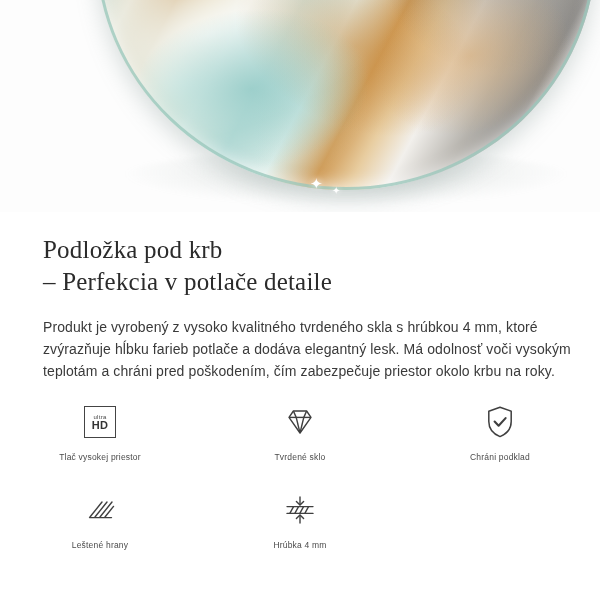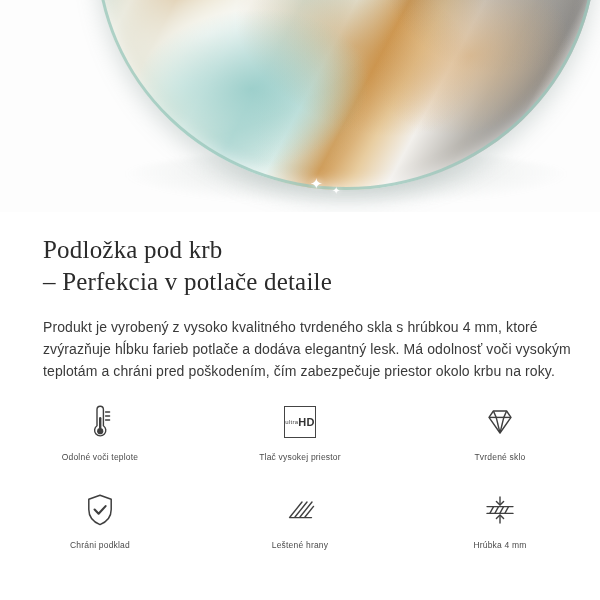--- a/index.html
+++ b/index.html
@@ -193,20 +193,21 @@
     color: #4a4a4a;
     letter-spacing: 0.2px;
     text-align: center;
   }
   svg { display: block; }
   .hd-box {
     width: 30px;
     height: 30px;
     border: 1.4px solid #444;
     display: flex;
+    flex-direction: column;
     align-items: center;
     justify-content: center;
     line-height: 1;
   }
   .hd-box .t1 { font-size: 6px; color: #444; letter-spacing: 0.3px; }
   .hd-box .t2 { font-size: 11px; color: #333; font-weight: bold; letter-spacing: 0.3px; }
 </style>
 </head>
 <body>
 
@@ -230,35 +231,20 @@
   <div class="content">
     <h1 class="headline">
       <span>Podložka pod krb</span>
       <span class="line2">– Perfekcia v potlače detaile</span>
     </h1>
     <p class="body-copy">Produkt je vyrobený z vysoko kvalitného tvrdeného skla s hrúbkou 4 mm, ktoré zvýrazňuje hĺbku farieb potlače a dodáva elegantný lesk. Má odolnosť voči vysokým teplotám a chráni pred poškodením, čím zabezpečuje priestor okolo krbu na roky.</p>
   </div>
 
   <div class="features">
 
-    <div class="feature">
-      <div class="glyph">
-        <svg width="34" height="38" viewBox="0 0 34 38">
-          <g fill="none" stroke="#3f3f3f" stroke-width="1.4" stroke-linecap="round">
-            <path d="M14 6.5a3.2 3.2 0 0 1 6.4 0v16.2a5.6 5.6 0 1 1-6.4 0z"></path>
-            <line x1="22.6" y1="9" x2="26.6" y2="9"></line>
-            <line x1="22.6" y1="13" x2="26.6" y2="13"></line>
-            <line x1="22.6" y1="17" x2="26.6" y2="17"></line>
-          </g>
-          <circle cx="17.2" cy="28.2" r="3.1" fill="#3f3f3f"></circle>
-          <rect x="16" y="14" width="2.4" height="12" rx="1.2" fill="#3f3f3f"></rect>
-        </svg>
-      </div>
-      <div class="caption">Odolné voči teplote</div>
-    </div>
 
     <div class="feature">
       <div class="glyph">
         <div class="hd-box">
           <span class="t1">ultra</span>
           <span class="t2">HD</span>
         </div>
       </div>
       <div class="caption">Tlač vysokej priestor</div>
     </div>

